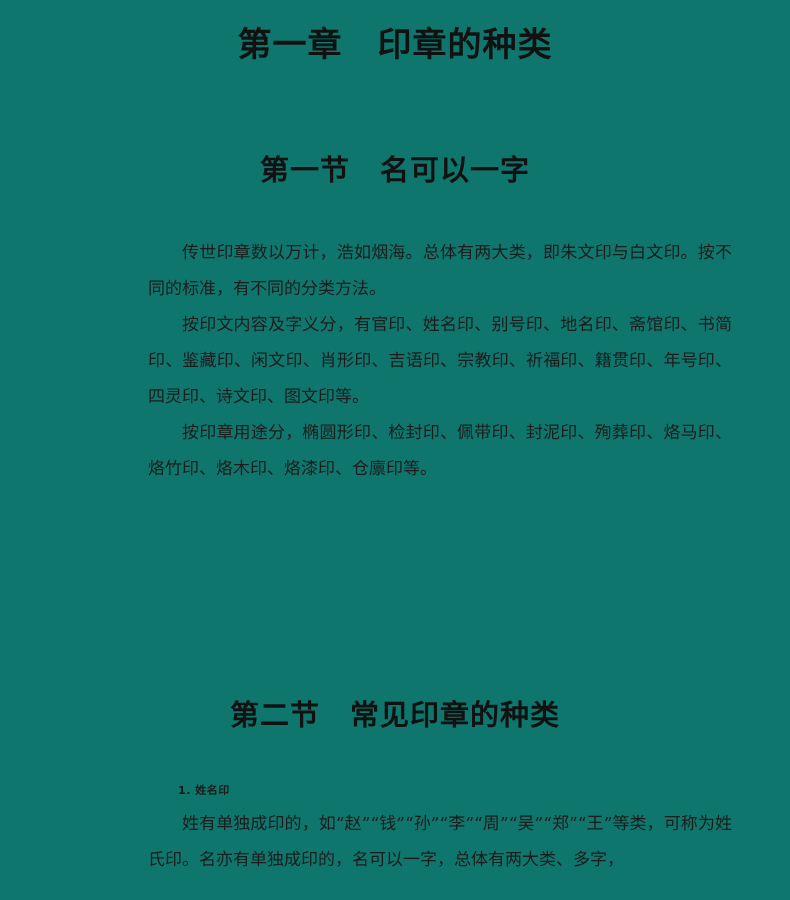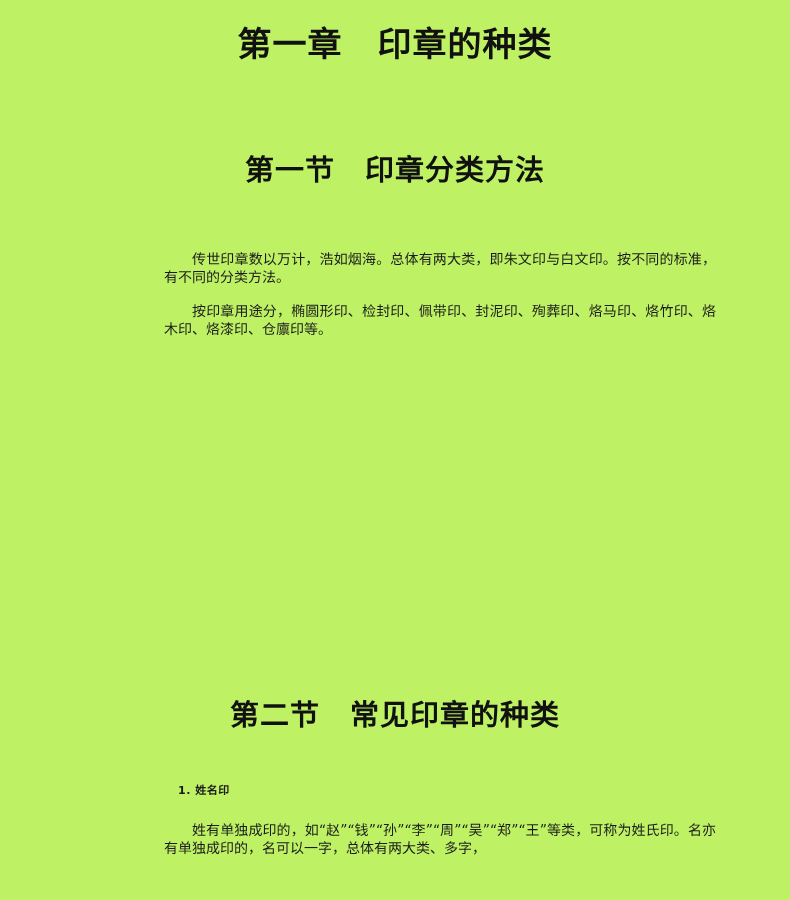--- a/index.html
+++ b/index.html
@@ -14,21 +14,21 @@
     overflow: hidden;
     font-family: "DejaVu Serif", "Liberation Serif", serif;
     color: #1a1a1a;
     -webkit-font-smoothing: antialiased;
   }
 
   .page {
     position: relative;
     width: 790px;
     height: 900px;
-    background: #bef264;
+    background: #0f766e;
     box-sizing: border-box;
   }
 
   
   .chapter-title {
     position: absolute;
     left: 0;
     top: 22px;
     width: 790px;
     text-align: center;
@@ -67,24 +67,24 @@
     font-size: 16.5px;
     line-height: 30px;
     color: #1c1c1c;
     text-align: justify;
     text-justify: inter-ideograph;
   }
   .body-block.b1 { top: 234px; }
   .body-block.b2 { top: 805px; }
 
   .para {
-    margin: 16px;
+    margin: 0;
     text-indent: 2em;
-    font-size: 14px;
-    line-height: 18px;
+    font-size: 17px;
+    line-height: 36px;
     text-align: justify;
     text-justify: inter-ideograph;
     word-break: break-all;
   }
 
   
   .sub-heading {
     position: absolute;
     left: 178px;
     top: 779px;
@@ -97,24 +97,25 @@
     white-space: pre;
   }
 </style>
 </head>
 <body>
 
 <div class="page">
 
   <div class="chapter-title">第一章　印章的种类</div>
 
-  <div class="section-title s1">第一节　印章分类方法</div>
+  <div class="section-title s1">第一节　名可以一字</div>
 
   <div class="body-block b1">
     <p class="para">传世印章数以万计，浩如烟海。总体有两大类，即朱文印与白文印。按不同的标准，有不同的分类方法。</p>
+    <p class="para">按印文内容及字义分，有官印、姓名印、别号印、地名印、斋馆印、书简印、鉴藏印、闲文印、肖形印、吉语印、宗教印、祈福印、籍贯印、年号印、四灵印、诗文印、图文印等。</p>
     <p class="para">按印章用途分，椭圆形印、检封印、佩带印、封泥印、殉葬印、烙马印、烙竹印、烙木印、烙漆印、仓廪印等。</p>
   </div>
 
   <div class="section-title s2">第二节　常见印章的种类</div>
 
   <div class="sub-heading">1. 姓名印</div>
 
   <div class="body-block b2">
     <p class="para">姓有单独成印的，如“赵”“钱”“孙”“李”“周”“吴”“郑”“王”等类，可称为姓氏印。名亦有单独成印的，名可以一字，总体有两大类、多字，</p>
   </div>

